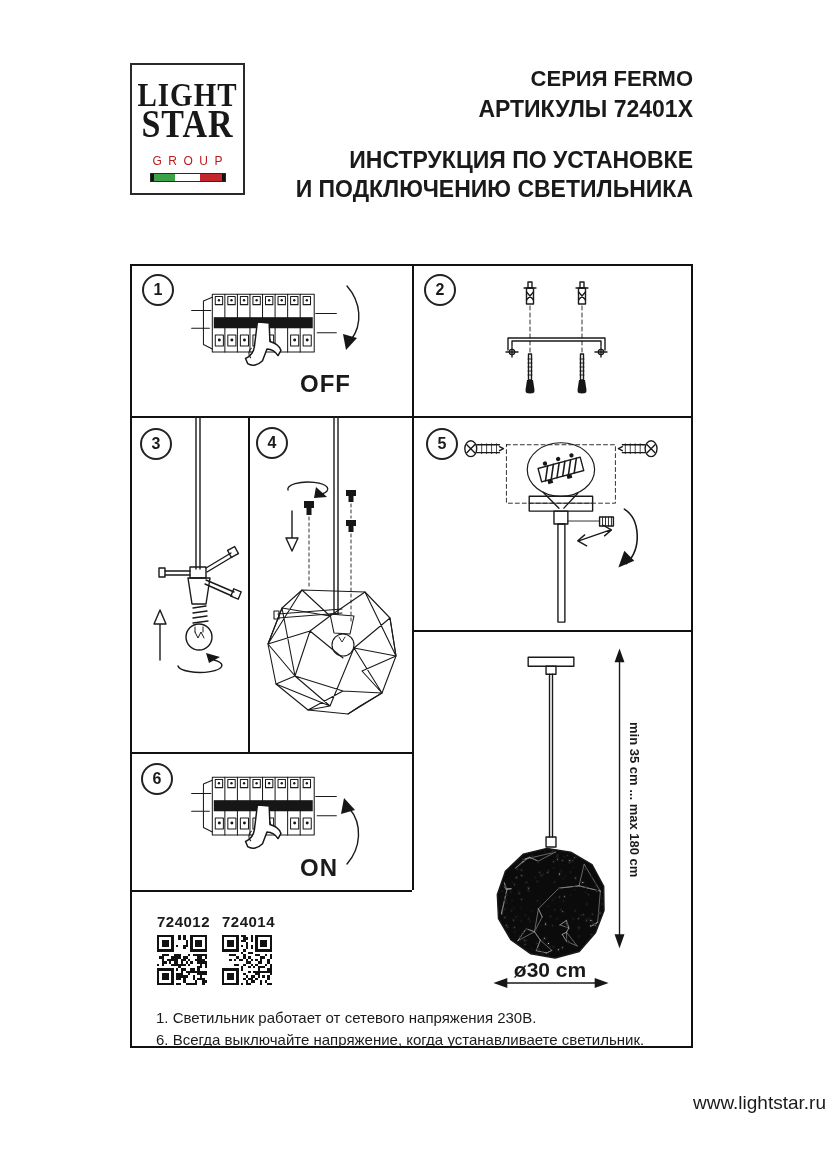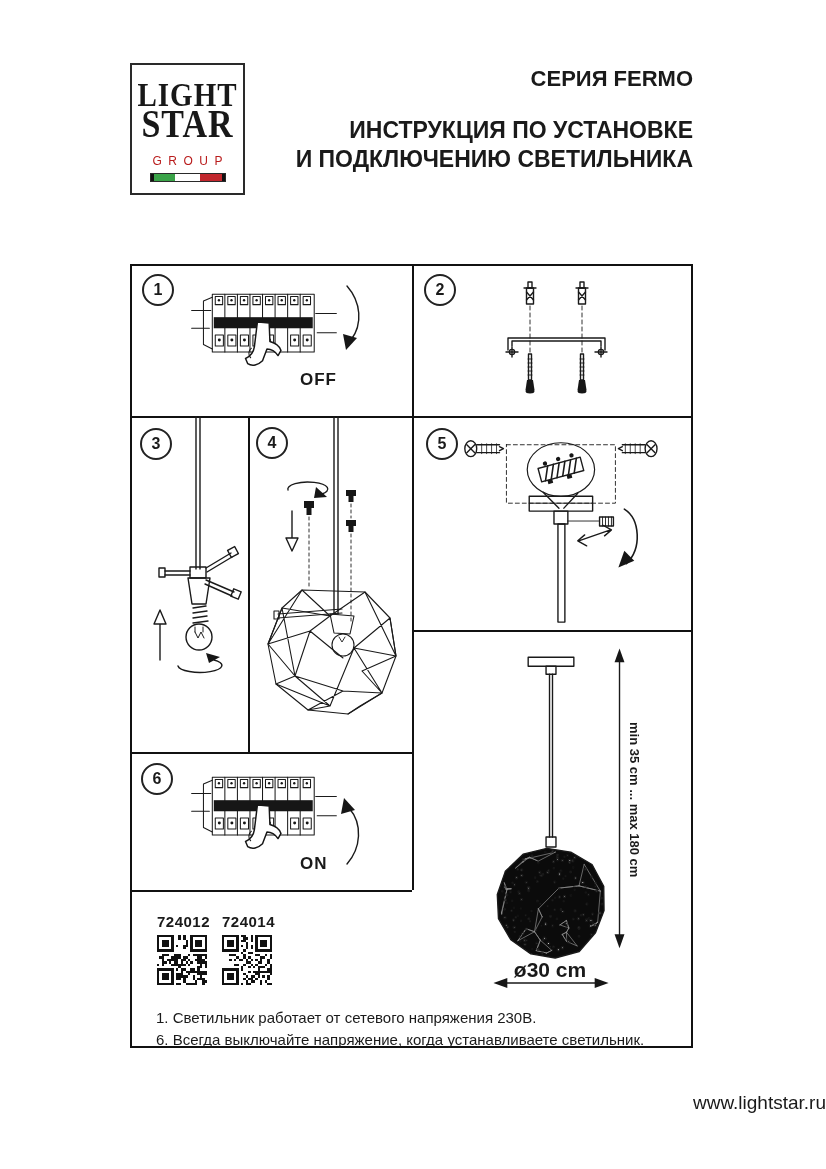--- a/index.html
+++ b/index.html
@@ -21,21 +21,21 @@
   .hdr{right:133px;top:64px;text-align:right;font-weight:bold;}
   .hdr-series{font-size:22px;line-height:30px;}
   .hdr-articles{font-size:23px;line-height:30px;}
   .hdr-title{font-size:23px;line-height:29px;margin-top:22px;}
   
   .gridbox{left:130px;top:264px;width:563px;height:784px;border:2px solid #111;box-sizing:border-box;}
   .line{position:absolute;background:#111;}
   .panel{position:absolute;}
   .badge{position:absolute;width:28px;height:28px;border:2px solid #222;border-radius:50%;
          display:flex;align-items:center;justify-content:center;font-size:16px;font-weight:bold;background:#fff;}
-  .switch-label{position:absolute;font-size:17px;font-weight:600;letter-spacing:1px;}
+  .switch-label{position:absolute;font-size:24px;font-weight:600;letter-spacing:1px;}
   
   .dim-v{position:absolute;writing-mode:vertical-rl;font-size:13px;font-weight:bold;white-space:nowrap;}
   .dim-h{position:absolute;font-size:21px;font-weight:bold;}
   
   .art-label{position:absolute;font-size:15px;font-weight:bold;letter-spacing:0.5px;}
   
   .notes{left:24px;top:730px;font-size:15px;line-height:22px;margin-top:11px;}
   .footer{left:0;top:1092px;width:100%;text-align:right;font-size:19px;font-weight:normal;}
   .ink{stroke:#1a1a1a;fill:none;stroke-width:1.4;stroke-linecap:round;stroke-linejoin:round;}
   .fill{fill:#161616;stroke:none;}
@@ -103,20 +103,21 @@
 
   <div class="abs logo-box">
     <div class="logo-word logo-l1">LIGHT</div>
     <div class="logo-word logo-l2">STAR</div>
     <div class="logo-group">GROUP</div>
     <div class="logo-flag"></div>
   </div>
 
   <div class="abs hdr">
     <div class="hdr-series">СЕРИЯ FERMO</div>
+    <div class="hdr-articles">АРТИКУЛЫ 72401X</div>
     <div class="hdr-title">
       <div>ИНСТРУКЦИЯ ПО УСТАНОВКЕ</div>
       <div>И ПОДКЛЮЧЕНИЮ СВЕТИЛЬНИКА</div>
     </div>
   </div>
 
   <div class="abs gridbox">
 
     <div class="line" style="left:0;top:150px;width:559px;height:2px;"></div>
     <div class="line" style="left:280px;top:0;width:2px;height:624px;"></div>

